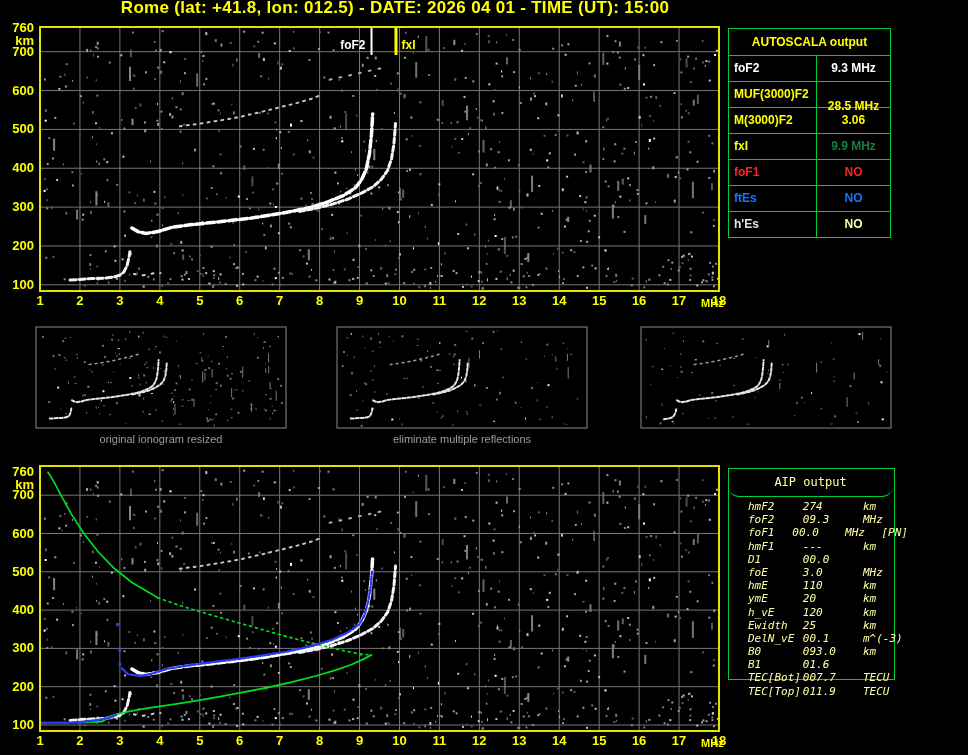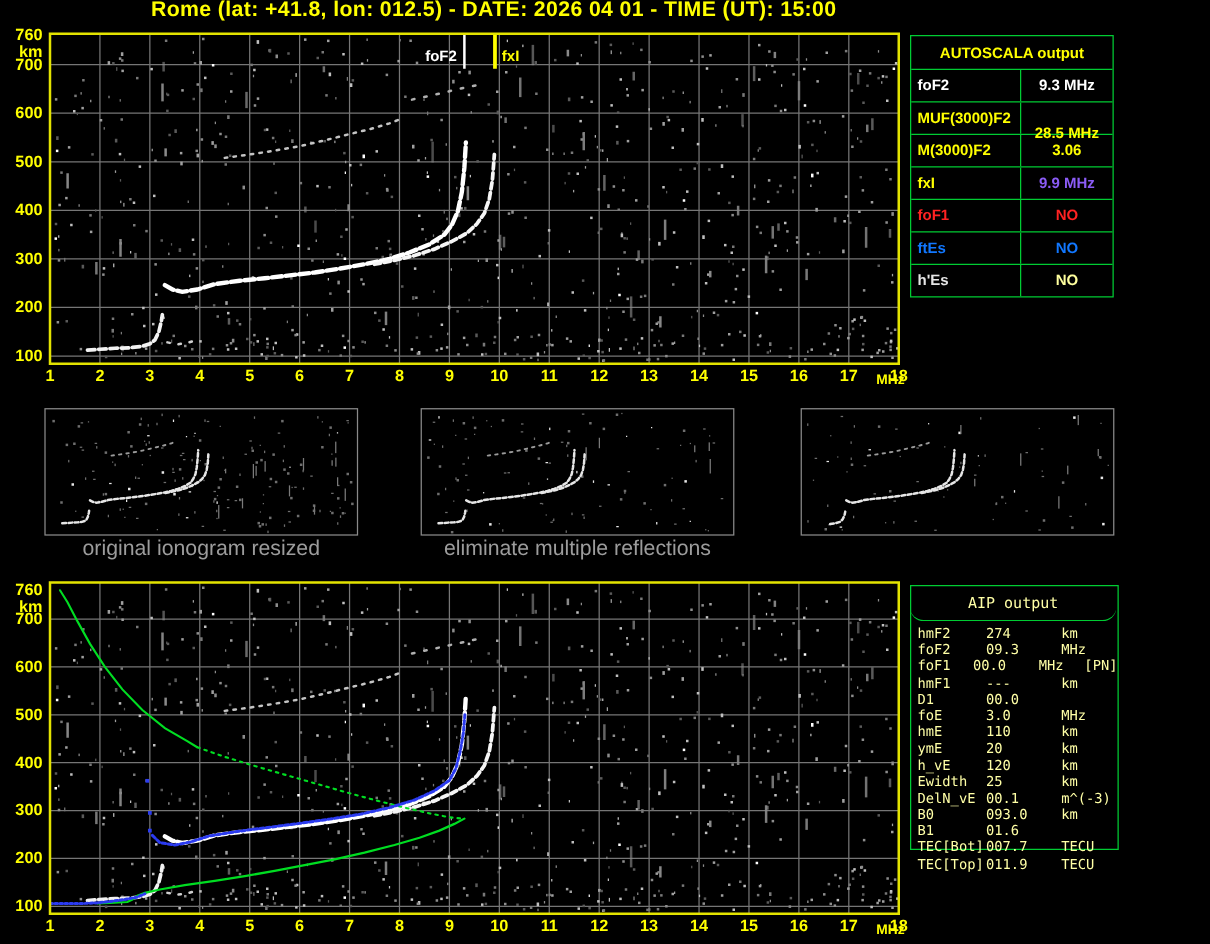--- a/index.html
+++ b/index.html
@@ -2,38 +2,38 @@
 <html><head>
 <meta charset="utf-8">
 <style>
   html,body{margin:0;padding:0;background:#000;}
   .stage{position:relative;width:968px;height:755px;background:#000;overflow:hidden;
          font-family:"Liberation Sans",sans-serif;}
   #gfx{position:absolute;left:0;top:0;}
   .title{position:absolute;left:30px;top:1px;width:730px;height:14px;line-height:14px;
          text-align:center;color:#ffff00;font-weight:bold;font-size:17px;letter-spacing:.3px;}
   .caption{position:absolute;top:432px;width:250px;height:14px;line-height:14px;
-           text-align:center;color:#9c9c9c;font-size:17px;}
+           text-align:center;color:#9c9c9c;font-size:11px;}
   
   .as-table{position:absolute;left:728px;top:28px;width:161px;border:1px solid #00cc33;
             font-weight:bold;font-size:12px;}
   .as-head{height:26px;line-height:26px;text-align:center;color:#ffff00;
            border-bottom:1px solid #00cc33;}
   .as-row{display:flex;height:25px;line-height:25px;border-bottom:1px solid #00cc33;}
   .as-row:last-child{border-bottom:none;}
   .as-lab{width:82px;padding-left:5px;border-right:1px solid #00cc33;}
   .as-val{flex:1;text-align:center;}
   
   .aip{position:absolute;left:728px;top:468px;width:168px;color:#ffffa6;
        font-family:"DejaVu Sans Mono",monospace;}
   .aip-border{position:absolute;left:0;top:0;width:165px;height:210px;
               border:1px solid #00cc33;pointer-events:none;}
   .aip-head{position:absolute;left:0;top:0;width:165px;height:28px;line-height:28px;
             text-align:center;font-size:12px;border-bottom:1px solid #00cc33;border-radius:11px;}
-  .aip-rows{position:absolute;left:6px;top:32px;width:160px;}
+  .aip-rows{position:absolute;left:20px;top:32px;width:160px;font-style:italic;}
   .aip-row{display:flex;height:13.2px;line-height:13.2px;font-size:11px;white-space:pre;}
   .aip-l{width:56px;}
   .aip-v{width:40px;text-align:left;}
   .aip-u{margin-left:21px;width:46px;}
   .aip-x{flex:1;}
 </style>
 </head>
 <body>
 
 <div class="stage">
@@ -2175,21 +2175,21 @@
         <div class="as-row">
           <div class="as-lab" style="color: rgb(255, 255, 0);">MUF(3000)F2</div>
           <div class="as-val" style="color: rgb(255, 255, 0); margin-top: 12px;">28.5 MHz</div>
         </div>
         <div class="as-row">
           <div class="as-lab" style="color: rgb(255, 255, 0);">M(3000)F2</div>
           <div class="as-val" style="color: rgb(255, 255, 0);">3.06</div>
         </div>
         <div class="as-row">
           <div class="as-lab" style="color: rgb(255, 255, 0);">fxI</div>
-          <div class="as-val" style="color: #8b5cf6;">9.9 MHz</div>
+          <div class="as-val" style="color: #15803d;">9.9 MHz</div>
         </div>
         <div class="as-row">
           <div class="as-lab" style="color: rgb(255, 34, 34);">foF1</div>
           <div class="as-val" style="color: rgb(255, 34, 34);">NO</div>
         </div>
         <div class="as-row">
           <div class="as-lab" style="color: rgb(17, 119, 255);">ftEs</div>
           <div class="as-val" style="color: rgb(17, 119, 255);">NO</div>
         </div>
         <div class="as-row">

